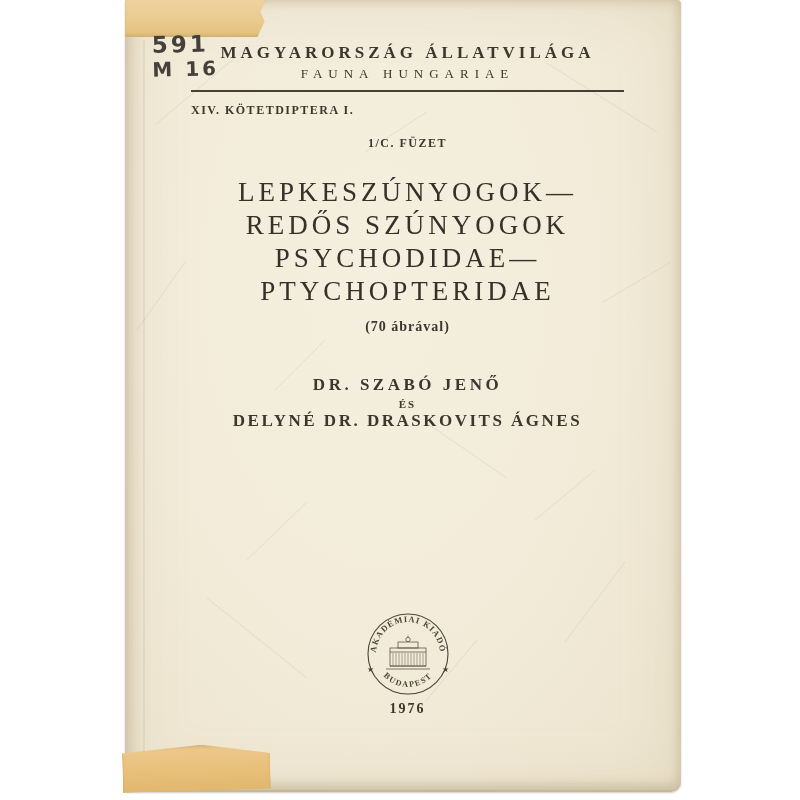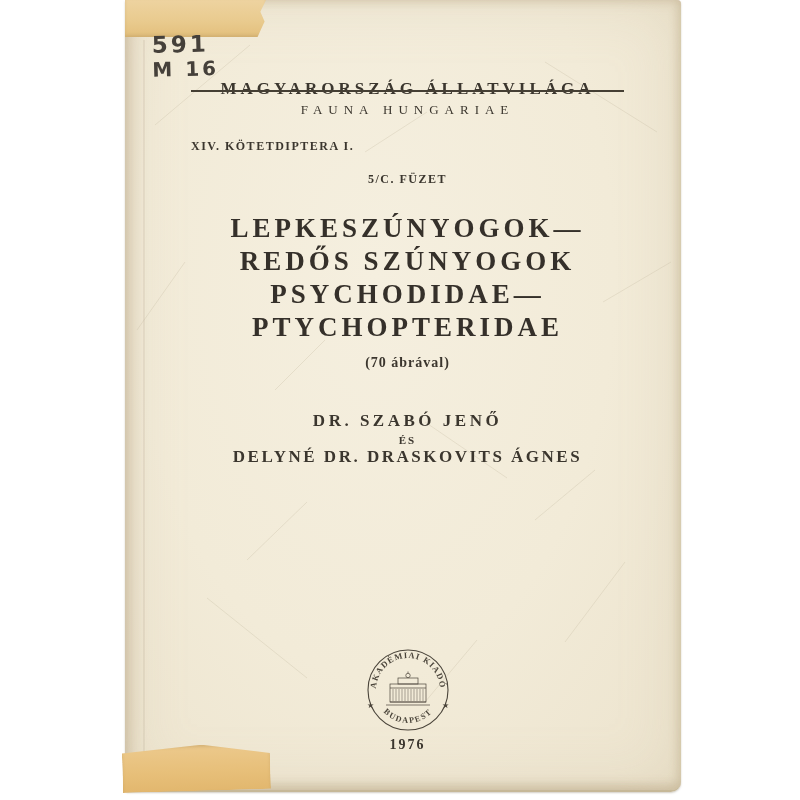--- a/index.html
+++ b/index.html
@@ -43,28 +43,28 @@
   
   .call-number{
     position:absolute;left:27px;top:33px;
     font-family:"DejaVu Sans",sans-serif;
     font-weight:bold;color:#45403a;
     transform:rotate(-1.5deg);line-height:1;
   }
   .call-number .cn1{font-size:23px;letter-spacing:3px;}
   .call-number .cn2{font-size:20px;letter-spacing:3px;margin-top:3px;}
   
-  .row{position:absolute;left:66px;right:57px;text-align:center;margin-top:36px;}
+  .row{position:absolute;left:66px;right:57px;text-align:center;}
   .series-hu{top:43px;font-size:17px;font-weight:bold;letter-spacing:4px;}
   .series-la{top:66px;font-size:13px;font-weight:normal;letter-spacing:6px;}
   .rule{position:absolute;left:66px;right:57px;top:90px;height:2px;background:#453f34;}
   .volume-row{top:103px;display:flex;
     font-size:12px;font-weight:bold;letter-spacing:1.5px;}
   .fascicle{top:136px;font-size:12px;font-weight:bold;letter-spacing:1.5px;}
-  .main-title{top:176px;font-size:27px;font-weight:bold;letter-spacing:4px;
+  .main-title{top:176px;font-size:27px;font-weight:normal;letter-spacing:4px;
     line-height:33px;color:#35302a;}
   .illu{top:319px;font-size:14px;font-weight:bold;letter-spacing:1px;}
   .irta{top:358px;font-size:11px;font-weight:bold;letter-spacing:3px;}
   .author1{top:375px;font-size:17px;font-weight:bold;letter-spacing:3.5px;}
   .es{top:398px;font-size:11px;font-weight:bold;letter-spacing:2px;}
   .author2{top:411px;font-size:17px;font-weight:bold;letter-spacing:2.5px;}
   .series-box-row{top:489px;}
   .series-box{
     display:inline-block;border:2px solid #38332a;background:rgba(255,255,255,.12);
     padding:4px 12px 5px 12px;font-size:13px;font-weight:bold;letter-spacing:1px;
@@ -112,21 +112,21 @@
     <div class="row series-hu">MAGYARORSZÁG ÁLLATVILÁGA</div>
     <div class="row series-la">FAUNA HUNGARIAE</div>
 
     <div class="rule"></div>
 
     <div class="row volume-row">
       <span>XIV. KÖTET</span>
       <span>DIPTERA I.</span>
     </div>
 
-    <div class="row fascicle">5/C. FÜZET</div>
+    <div class="row fascicle">1/C. FÜZET</div>
 
     <div class="row main-title">
       <div>LEPKESZÚNYOGOK—</div>
       <div>REDŐS SZÚNYOGOK</div>
       <div>PSYCHODIDAE—</div>
       <div>PTYCHOPTERIDAE</div>
     </div>
 
     <div class="row illu">(70 ábrával)</div>
 

